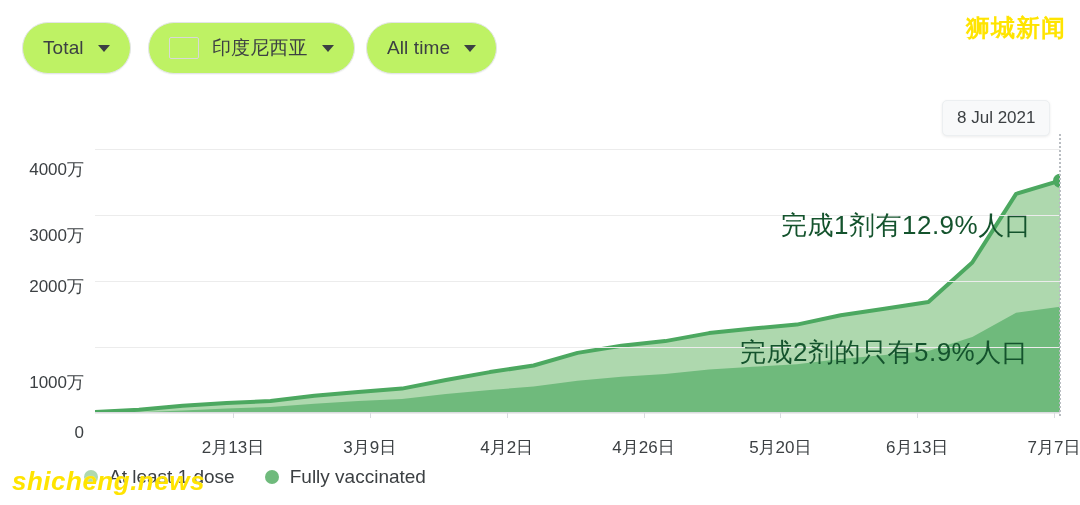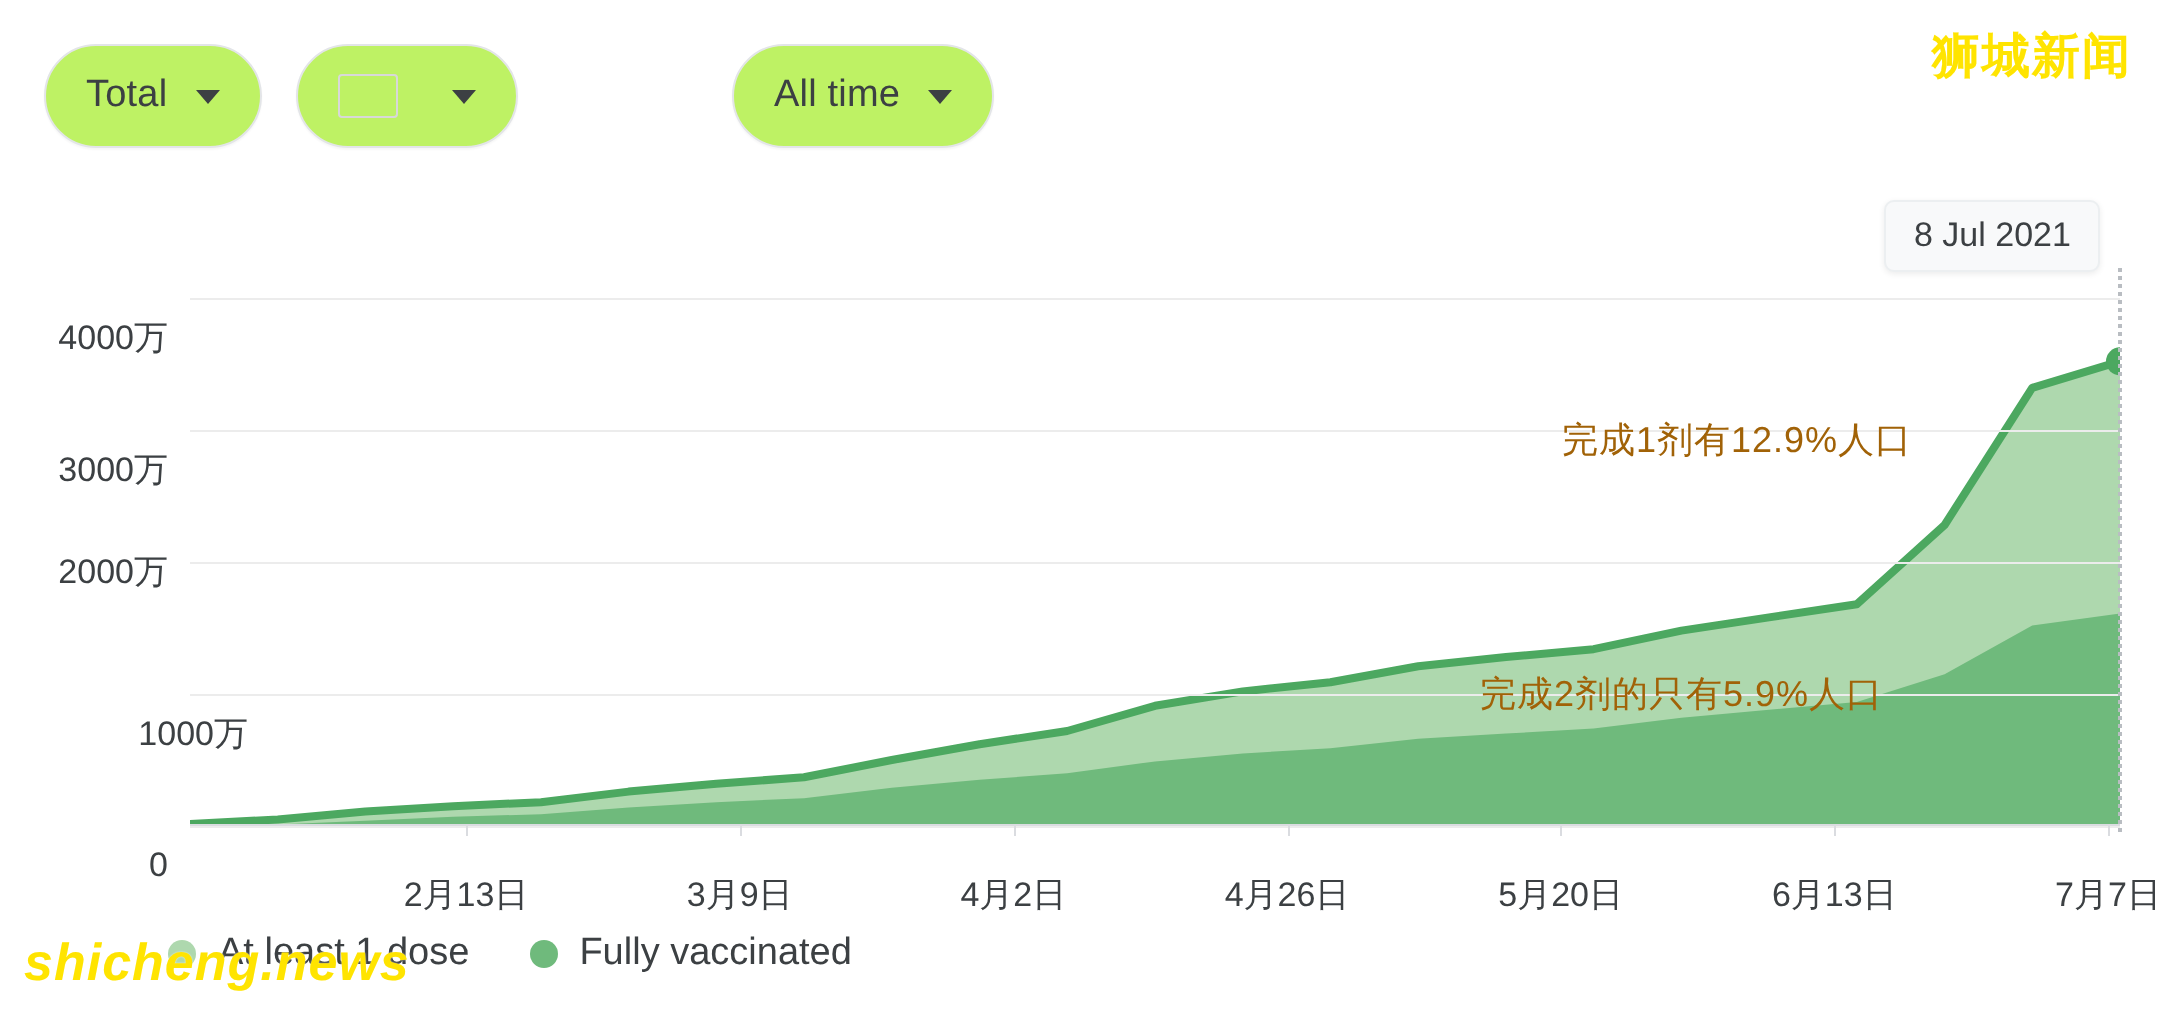--- a/index.html
+++ b/index.html
@@ -158,22 +158,22 @@
     top: 134px;
     width: 0;
     height: 282px;
     border-left: 2px dotted #b9bdc2;
     z-index: 4;
   }
 
   
   .annot {
     position: absolute;
-    font-size: 18px;
-    color: #a16207;
+    font-size: 26px;
+    color: #14532d;
     white-space: nowrap;
     letter-spacing: .5px;
     z-index: 5;
   }
   #annot-1 { left: 781px; top: 208px; }
   #annot-2 { left: 740px; top: 335px; }
 
   
   #legend {
     position: absolute;
@@ -221,35 +221,36 @@
   <div class="chip" id="chip-total">
     <span class="chip-label">Total</span>
     <span class="caret"></span>
   </div>
 
   <div class="chip" id="chip-country">
     <span class="flag">
       <span class="flag-top"></span>
       <span class="flag-bottom"></span>
     </span>
+    <span class="chip-label">印度尼西亚</span>
     <span class="caret"></span>
   </div>
 
   <div class="chip" id="chip-time">
     <span class="chip-label">All time</span>
     <span class="caret"></span>
   </div>
 
 </div>
 
 <div id="chart">
 
   <div id="ylabels">
       <div class="ylab" style="top: 317px;">0</div>
-      <div class="ylab" style="top: 251px; margin-left: 40px;">1000万</div>
+      <div class="ylab" style="top: 266px;">1000万</div>
       <div class="ylab" style="top: 170px;">2000万</div>
       <div class="ylab" style="top: 119px;">3000万</div>
       <div class="ylab" style="top: 53px;">4000万</div>
     </div>
 
   <div id="plot">
     <svg class="series" id="series-svg" width="965" height="297">
         <path d="M0.0 296.0 L43.9 293.7 L87.7 289.7 L131.6 287.1 L175.5 285.1 L219.3 279.8 L263.2 275.9 L307.0 272.6 L350.9 264.0 L394.8 256.1 L438.6 249.5 L482.5 236.9 L526.4 229.7 L570.2 225.1 L614.1 217.1 L658.0 212.5 L701.8 208.6 L745.7 199.3 L789.5 192.7 L833.4 186.1 L877.3 146.5 L921.1 77.9 L965.0 64.7 L965 297 L0 297 Z" fill="#AED8AE"></path>
         <path d="M0.0 296.9 L43.9 296.2 L87.7 294.4 L131.6 292.4 L175.5 291.1 L219.3 287.8 L263.2 285.1 L307.0 283.1 L350.9 277.9 L394.8 273.9 L438.6 270.6 L482.5 264.7 L526.4 260.7 L570.2 258.1 L614.1 253.4 L658.0 250.8 L701.8 248.2 L745.7 242.9 L789.5 238.9 L833.4 235.0 L877.3 221.1 L921.1 196.7 L965.0 190.7 L965 297 L0 297 Z" fill="#6FBA7C"></path>
         <path d="M0.0 296.0 L43.9 293.7 L87.7 289.7 L131.6 287.1 L175.5 285.1 L219.3 279.8 L263.2 275.9 L307.0 272.6 L350.9 264.0 L394.8 256.1 L438.6 249.5 L482.5 236.9 L526.4 229.7 L570.2 225.1 L614.1 217.1 L658.0 212.5 L701.8 208.6 L745.7 199.3 L789.5 192.7 L833.4 186.1 L877.3 146.5 L921.1 77.9 L965.0 64.7" fill="none" stroke="#4CA860" stroke-width="4" stroke-linejoin="round" stroke-linecap="round"></path>

